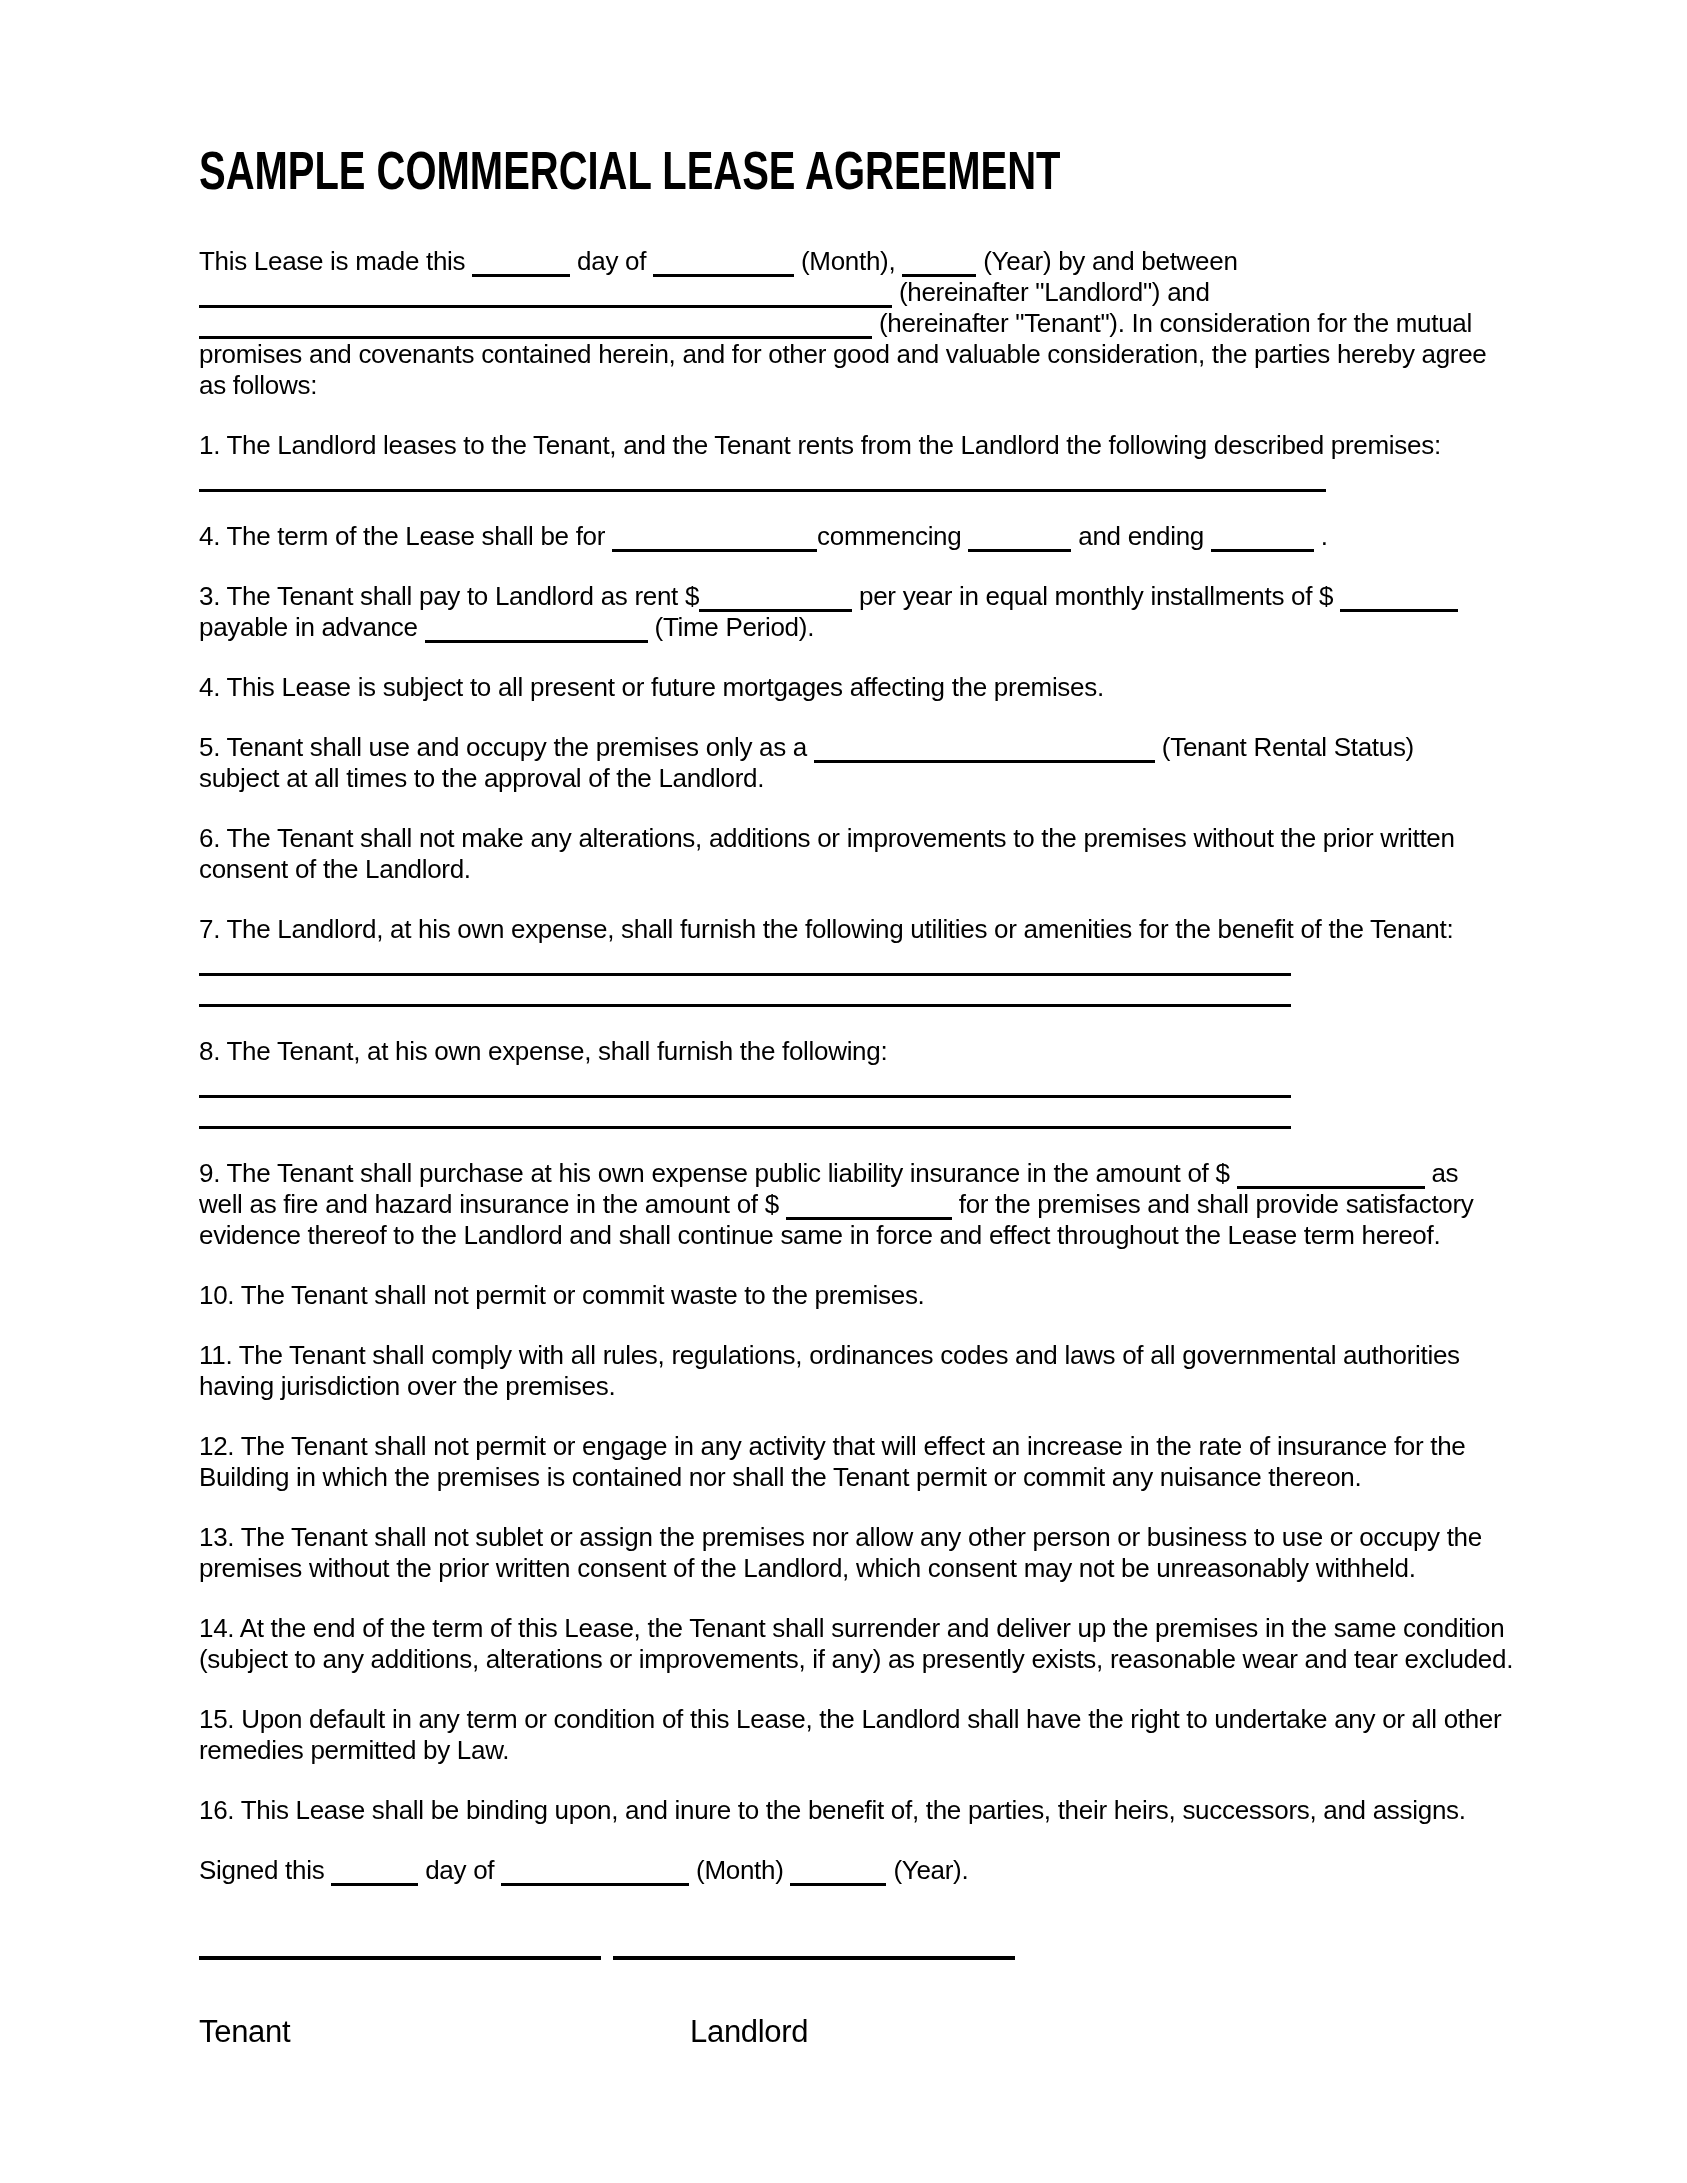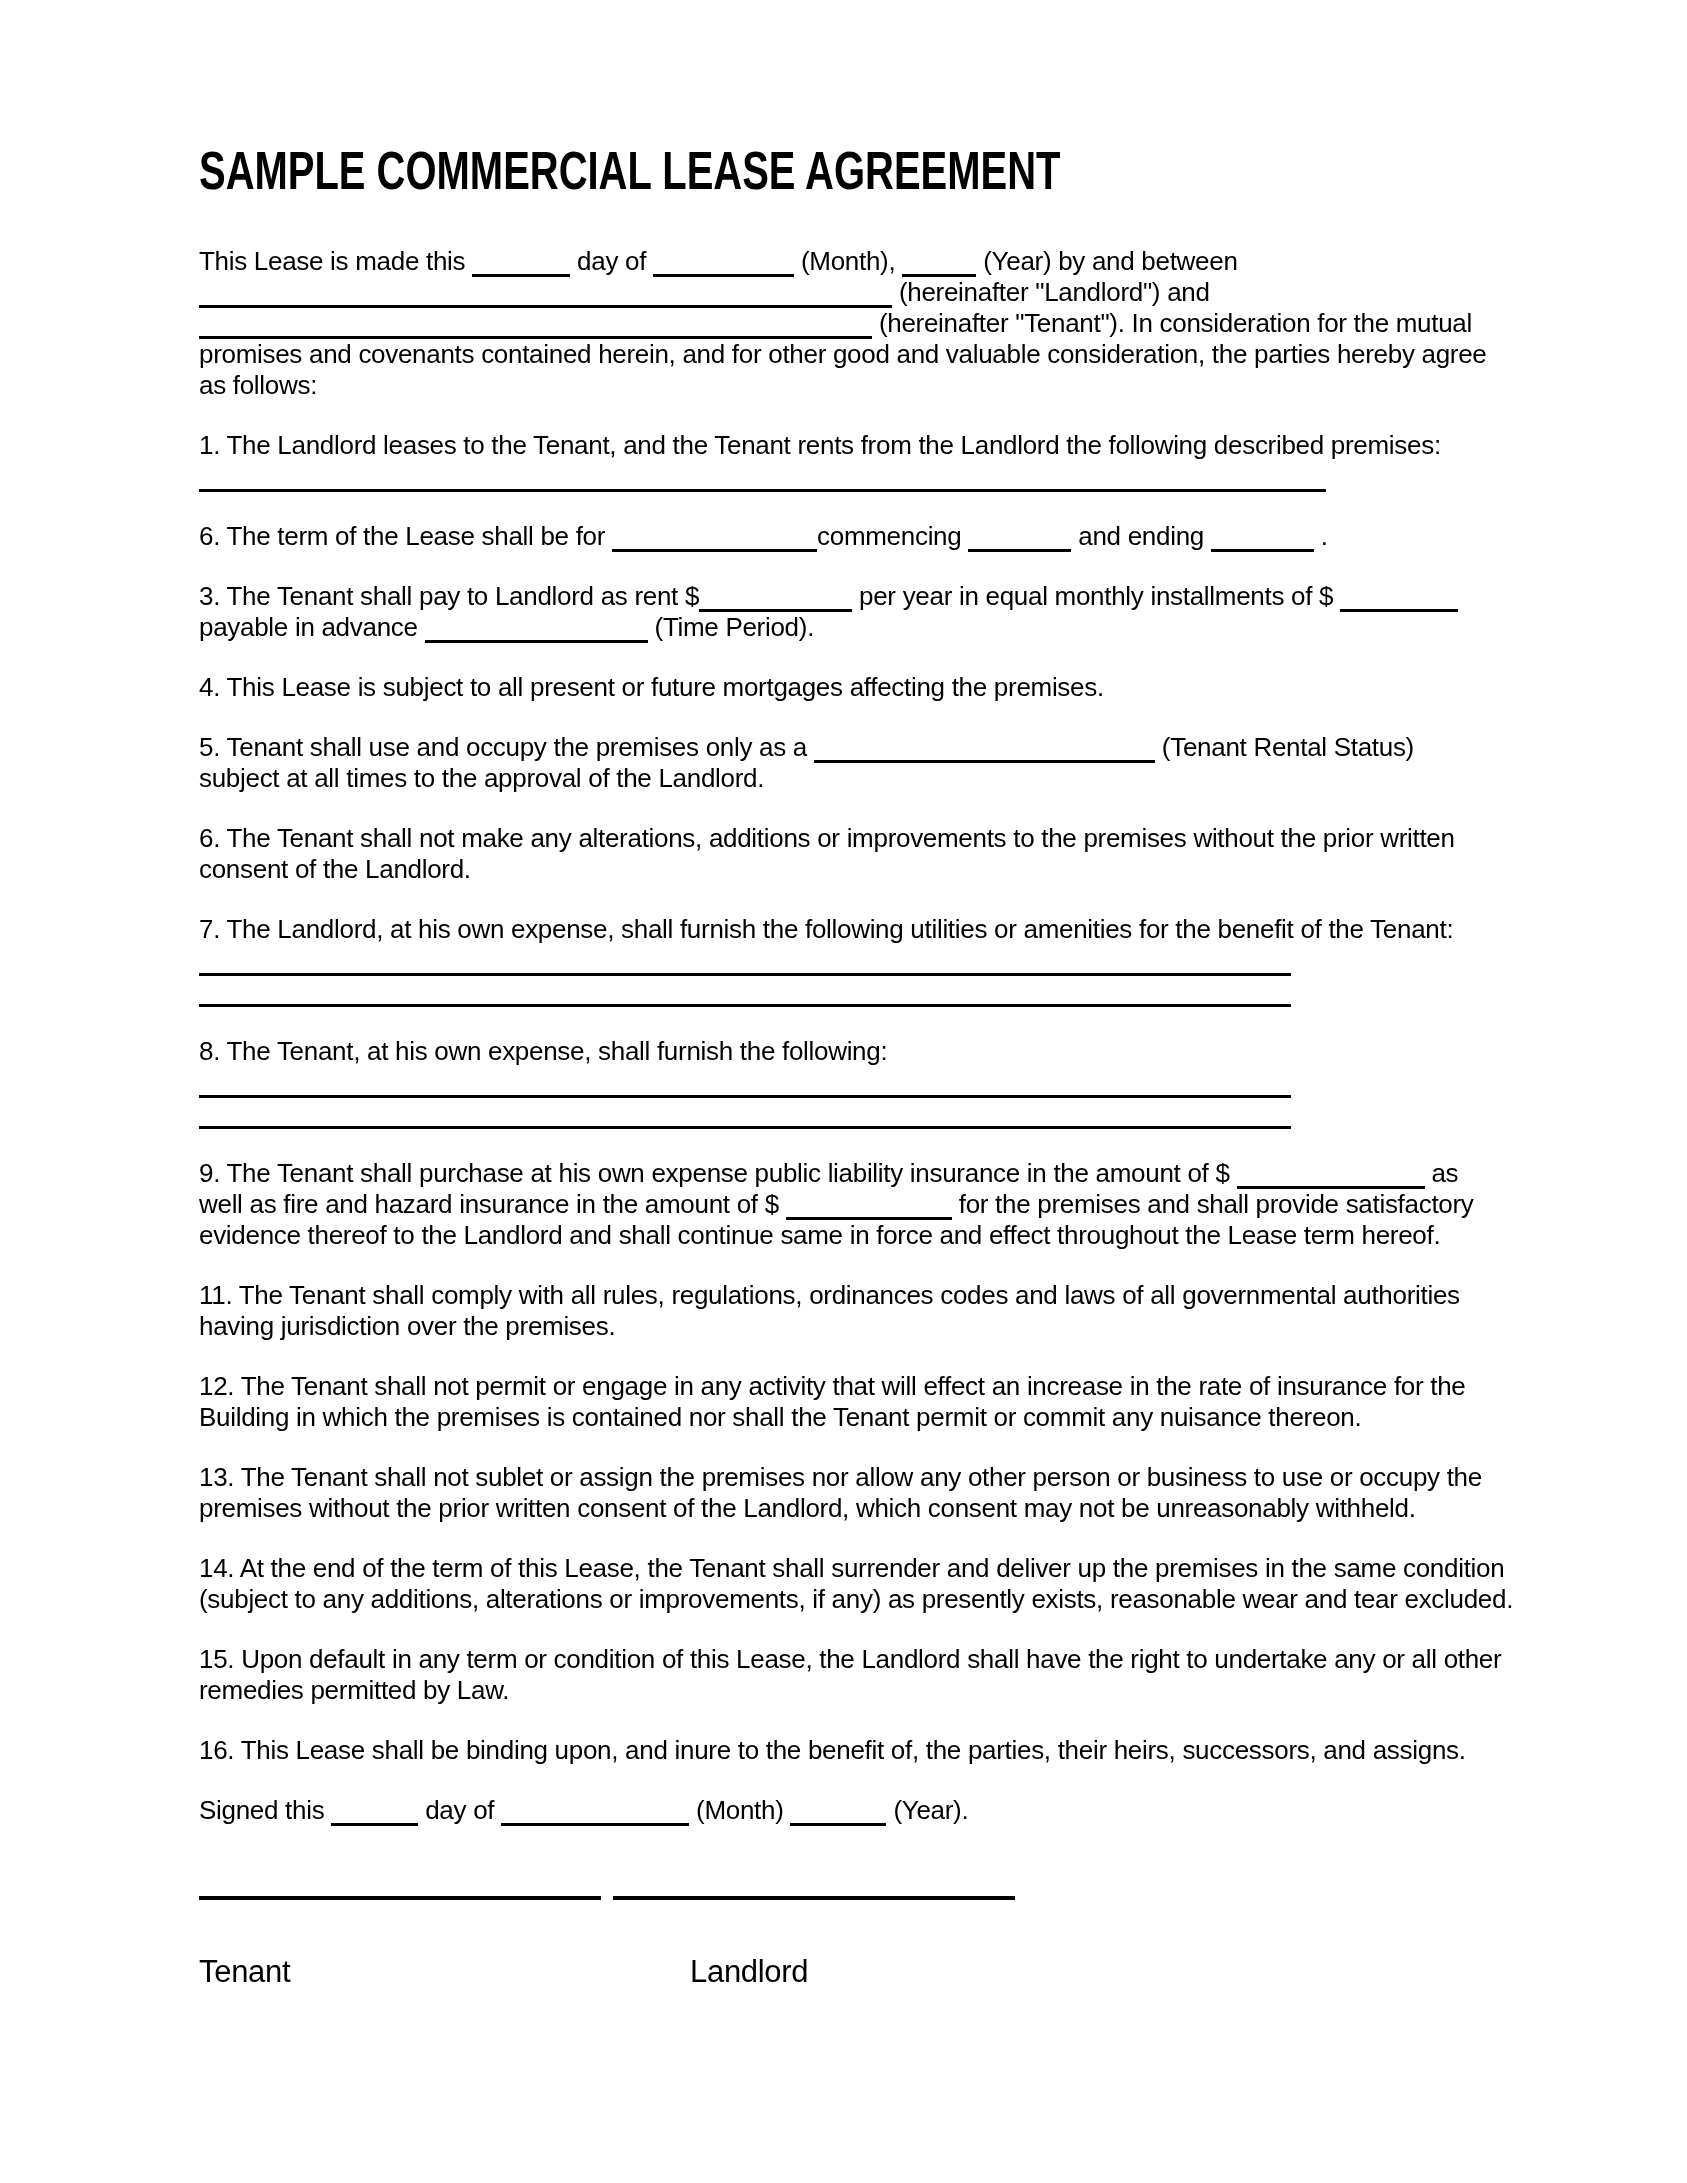--- a/index.html
+++ b/index.html
@@ -56,28 +56,29 @@
 </style>
 </head>
 <body>
 
 <div class="page">
   <h1 class="doc-title">SAMPLE COMMERCIAL LEASE AGREEMENT</h1>
 
   <div>
       <div class="para"><span>This Lease is made this </span><span class="blank" style="width: 98px;"></span><span> day of </span><span class="blank" style="width: 141px;"></span><span> (Month), </span><span class="blank" style="width: 74px;"></span><span> (Year) by and between</span><br><span class="blank" style="width: 693px;"></span><span> (hereinafter "Landlord") and</span><br><span class="blank" style="width: 673px;"></span><span> (hereinafter "Tenant"). In consideration for the mutual</span><br><span>promises and covenants contained herein, and for other good and valuable consideration, the parties hereby agree</span><br><span>as follows:</span></div>
       <div class="para"><span>1. The Landlord leases to the Tenant, and the Tenant rents from the Landlord the following described premises:</span><br><span class="blank" style="width: 1127px;"></span></div>
-      <div class="para"><span>6. The term of the Lease shall be for </span><span class="blank" style="width: 205px;"></span><span>commencing </span><span class="blank" style="width: 103px;"></span><span> and ending </span><span class="blank" style="width: 103px;"></span><span> .</span></div>
+      <div class="para"><span>4. The term of the Lease shall be for </span><span class="blank" style="width: 205px;"></span><span>commencing </span><span class="blank" style="width: 103px;"></span><span> and ending </span><span class="blank" style="width: 103px;"></span><span> .</span></div>
       <div class="para"><span>3. The Tenant shall pay to Landlord as rent $</span><span class="blank" style="width: 153px;"></span><span> per year in equal monthly installments of $ </span><span class="blank" style="width: 118px;"></span><br><span>payable in advance </span><span class="blank" style="width: 223px;"></span><span> (Time Period).</span></div>
       <div class="para"><span>4. This Lease is subject to all present or future mortgages affecting the premises.</span></div>
       <div class="para"><span>5. Tenant shall use and occupy the premises only as a </span><span class="blank" style="width: 341px;"></span><span> (Tenant Rental Status)</span><br><span>subject at all times to the approval of the Landlord.</span></div>
       <div class="para"><span>6. The Tenant shall not make any alterations, additions or improvements to the premises without the prior written</span><br><span>consent of the Landlord.</span></div>
       <div class="para"><span>7. The Landlord, at his own expense, shall furnish the following utilities or amenities for the benefit of the Tenant:</span><br><span class="blank" style="width: 1092px;"></span><br><span class="blank" style="width: 1092px;"></span></div>
       <div class="para"><span>8. The Tenant, at his own expense, shall furnish the following:</span><br><span class="blank" style="width: 1092px;"></span><br><span class="blank" style="width: 1092px;"></span></div>
       <div class="para"><span>9. The Tenant shall purchase at his own expense public liability insurance in the amount of $ </span><span class="blank" style="width: 188px;"></span><span> as</span><br><span>well as fire and hazard insurance in the amount of $ </span><span class="blank" style="width: 166px;"></span><span> for the premises and shall provide satisfactory</span><br><span>evidence thereof to the Landlord and shall continue same in force and effect throughout the Lease term hereof.</span></div>
+      <div class="para"><span>10. The Tenant shall not permit or commit waste to the premises.</span></div>
       <div class="para"><span>11. The Tenant shall comply with all rules, regulations, ordinances codes and laws of all governmental authorities</span><br><span>having jurisdiction over the premises.</span></div>
       <div class="para"><span>12. The Tenant shall not permit or engage in any activity that will effect an increase in the rate of insurance for the</span><br><span>Building in which the premises is contained nor shall the Tenant permit or commit any nuisance thereon.</span></div>
       <div class="para"><span>13. The Tenant shall not sublet or assign the premises nor allow any other person or business to use or occupy the</span><br><span>premises without the prior written consent of the Landlord, which consent may not be unreasonably withheld.</span></div>
       <div class="para"><span>14. At the end of the term of this Lease, the Tenant shall surrender and deliver up the premises in the same condition</span><br><span>(subject to any additions, alterations or improvements, if any) as presently exists, reasonable wear and tear excluded.</span></div>
       <div class="para"><span>15. Upon default in any term or condition of this Lease, the Landlord shall have the right to undertake any or all other</span><br><span>remedies permitted by Law.</span></div>
       <div class="para"><span>16. This Lease shall be binding upon, and inure to the benefit of, the parties, their heirs, successors, and assigns.</span></div>
       <div class="para"><span>Signed this </span><span class="blank" style="width: 87px;"></span><span> day of </span><span class="blank" style="width: 188px;"></span><span> (Month) </span><span class="blank" style="width: 96px;"></span><span> (Year).</span></div>
     </div>
 
   <div class="sig-row"><span class="sig-line" style="width: 402px;"></span><span class="sig-line" style="width: 402px;"></span></div>

